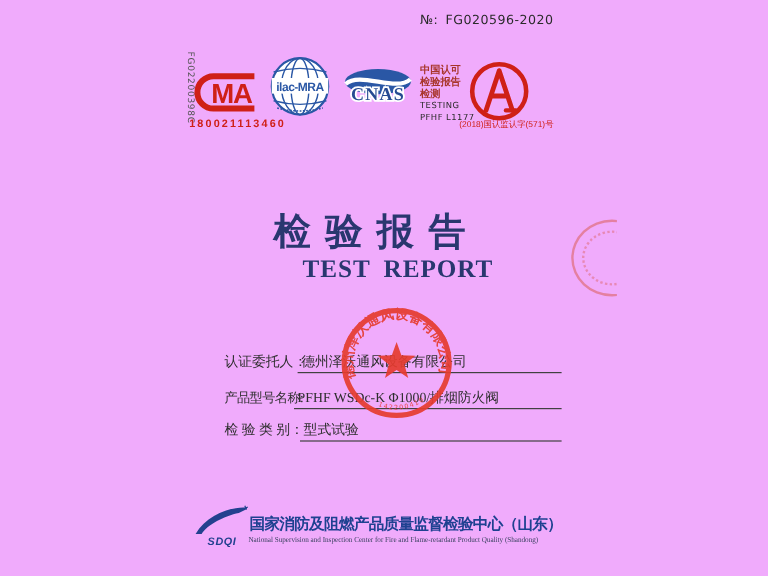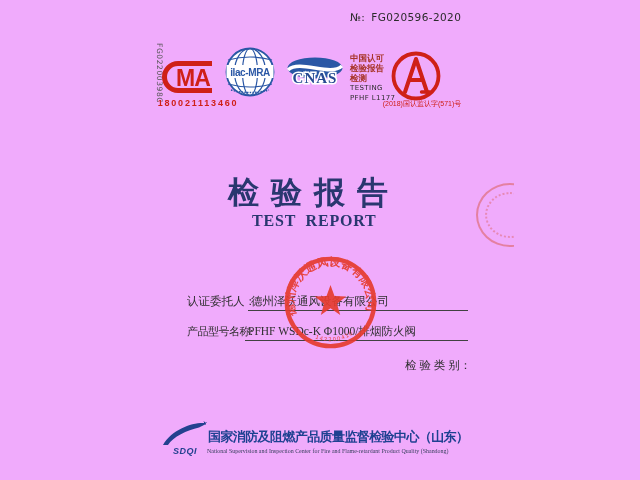--- a/index.html
+++ b/index.html
@@ -38,21 +38,21 @@
     position:absolute; left:379px; top:99px; width:86px; text-align:center;
     font-size:7px; color:#cf2017; font-family:"Liberation Sans", sans-serif; white-space:nowrap;
   }
   
   .title-cn {
     position:absolute; left:228px; top:172px; white-space:nowrap;
     font-size:31px; font-weight:bold; color:#29376f; letter-spacing:12px;
   }
   .title-en {
     position:absolute; left:252px; top:212px; white-space:nowrap;
-    font-size:16px; font-weight:bold; color:#29376f;
+    font-size:21px; font-weight:bold; color:#29376f;
     letter-spacing:.8px; word-spacing:5px;
   }
   
   .faint-stamp {
     position:absolute; left:476px; top:183px; width:68px; height:64px;
     border:2px solid rgba(219,92,85,.55); border-radius:50%;
     clip-path: inset(-3px 44% -3px -3px);
   }
   .faint-stamp .inner-ring {
     position:absolute; left:7px; top:7px; right:7px; bottom:7px;
@@ -65,21 +65,21 @@
   }
   .form-row .lbl {
     font-size:11.5px; color:#2e2e2e; white-space:nowrap; padding-bottom:2px;
   }
   .form-row .val-line {
     flex:1; border-bottom:1.5px solid #414141; white-space:nowrap;
     font-size:11.5px; color:#2e2e2e; padding:0 0 1px 3px; overflow:hidden;
   }
   .row-1 { top:291px; } .row-1 .lbl { width:61px; }
   .row-2 { top:321px; } .row-2 .lbl { width:58px; letter-spacing:-.5px; font-size:11px; }
-  .row-3 { top:358px;flex-direction:column; } .row-3 .lbl { width:63px; }
+  .row-3 { top:348px; } .row-3 .lbl { width:63px; }
   
   .seal { position:absolute; left:282px; top:254px; width:97px; height:97px; opacity:.92; z-index:5; }
   
   .footer-name-cn {
     position:absolute; left:208px; top:428px; white-space:nowrap;
     font-size:13px; font-weight:bold; color:#1e4191; letter-spacing:-.6px;
     font-family:"Liberation Sans", sans-serif;
   }
   .footer-name-en {
     position:absolute; left:207px; top:447px; white-space:nowrap;
@@ -145,20 +145,21 @@
   <div class="form-row row-1">
     <span class="lbl">认证委托人：</span>
     <span class="val-line">德州泽沃通风设备有限公司</span>
   </div>
   <div class="form-row row-2">
     <span class="lbl">产品型号名称:</span>
     <span class="val-line">PFHF WSDc-K Φ1000/排烟防火阀</span>
   </div>
   <div class="form-row row-3">
     <span class="lbl">检 验 类 别：</span>
+    <span class="val-line">型式试验</span>
   </div>
 
   <svg class="seal" viewBox="0 0 100 100">
     <defs>
       <path id="seal-top" d="M 14.3,63 A 38,38 0 1 1 85.7,63"></path>
       <path id="seal-bot" d="M 27.1,82.8 A 40,40 0 0 0 72.9,82.8"></path>
     </defs>
     <circle cx="50" cy="50" r="45" fill="none" stroke="#e63c2f" stroke-width="4.5"></circle>
     <text font-size="11.5" font-weight="bold" fill="#e63c2f" font-family="Liberation Sans, sans-serif">
       <textPath href="#seal-top" textLength="142" lengthAdjust="spacingAndGlyphs">德州泽沃通风设备有限公司</textPath>

